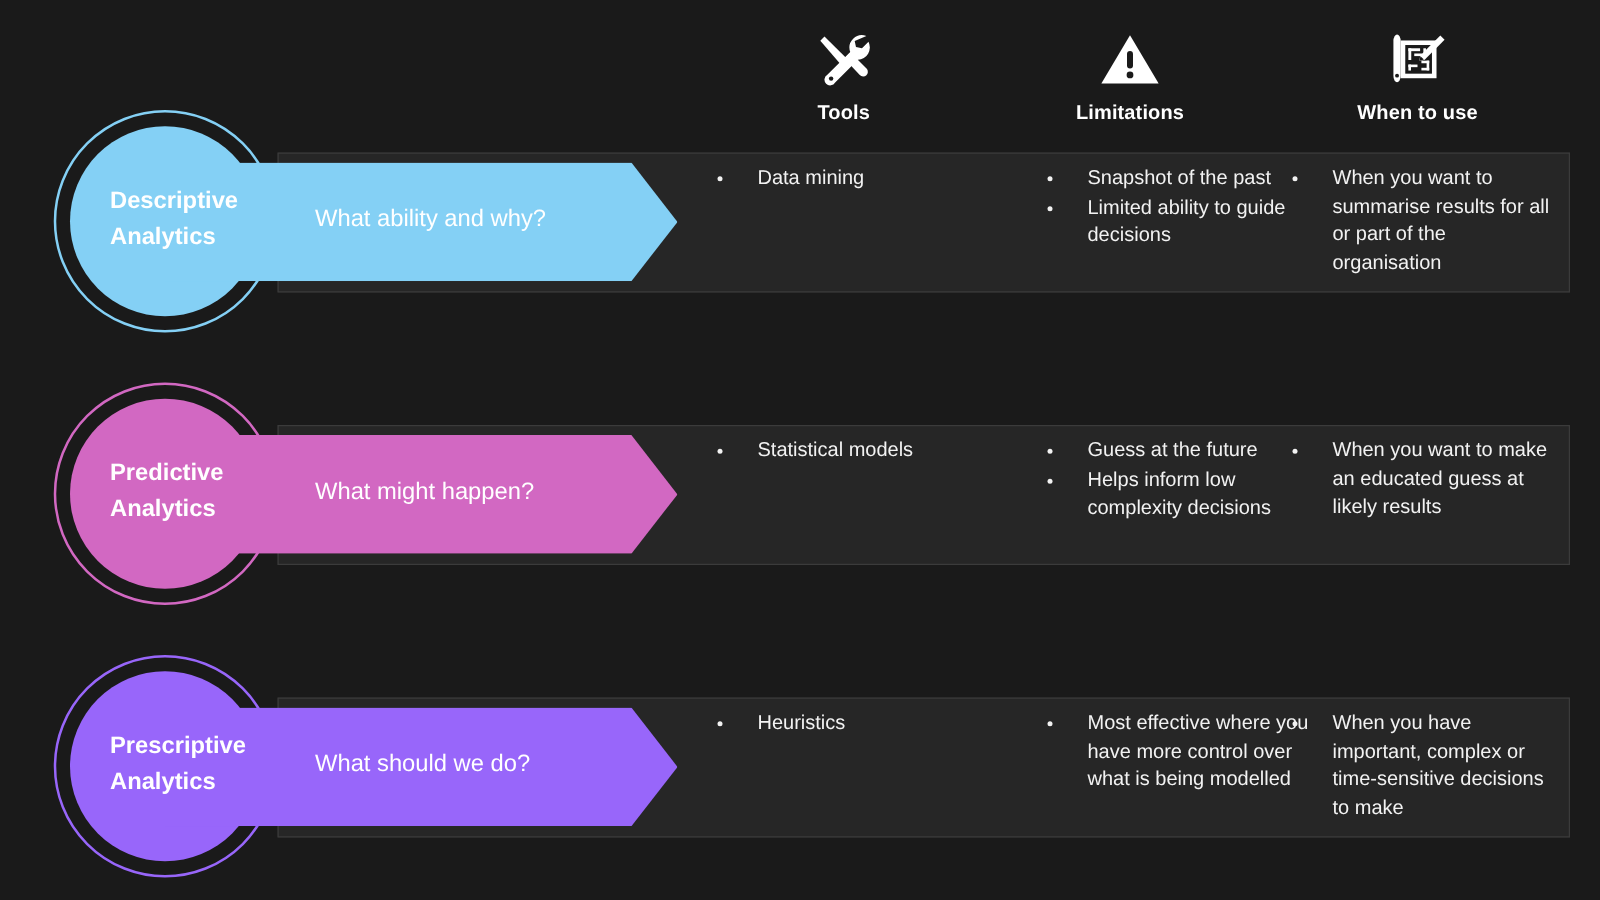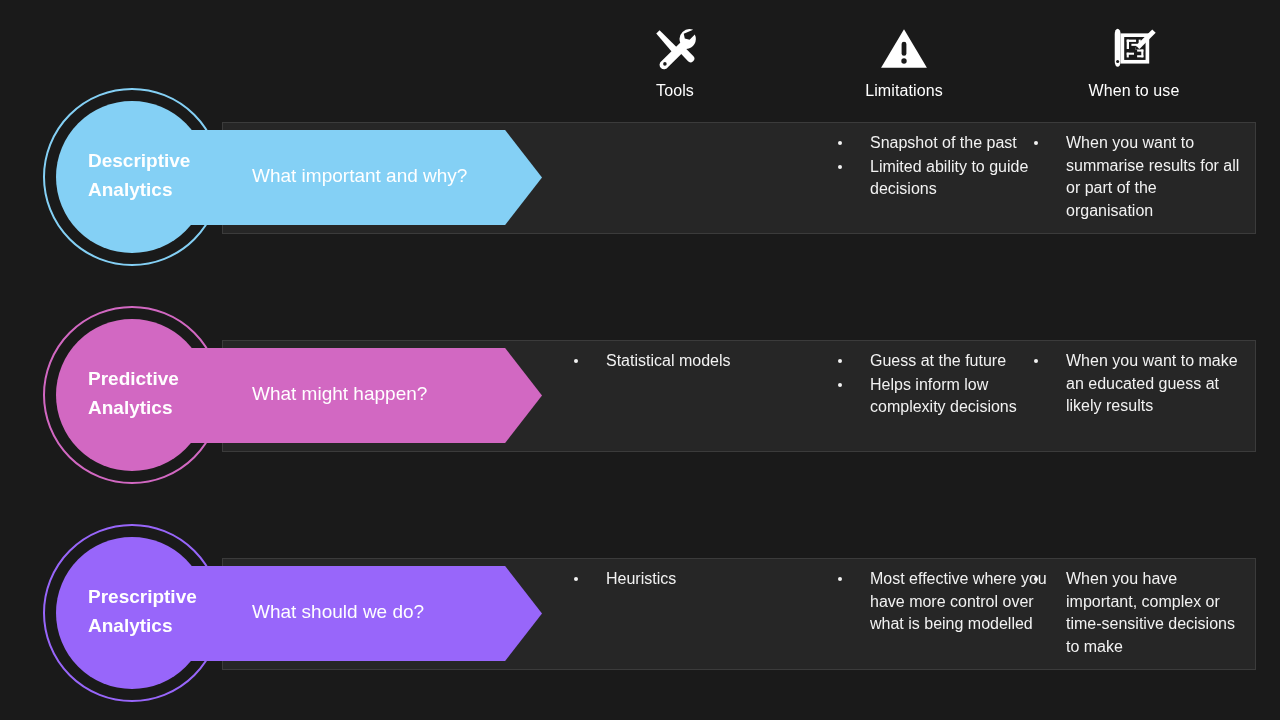--- a/index.html
+++ b/index.html
@@ -24,21 +24,21 @@
   }
   .col-header .hdr-icon {
     display: block;
     height: 56px;
     line-height: 56px;
   }
   .col-header .hdr-icon svg { vertical-align: middle; }
   .col-header .hdr-label {
     display: block;
     font-size: 16px;
-    font-weight: normal;
+    font-weight: bold;
     letter-spacing: 0.1px;
     margin-top: 6px;
   }
   #hdr-tools   { left: 575px; top: 20px; }
   #hdr-limits  { left: 804px; top: 20px; }
   #hdr-when    { left: 1034px; top: 20px; }
 
   
   .row {
     position: absolute;
@@ -209,23 +209,24 @@
   <div class="panel"></div>
 
   <div class="ring" style="color:#84d0f5"></div>
   <div class="disc" style="color:#84d0f5"></div>
   <div class="chev" style="color:#84d0f5"></div>
 
   <div class="disc-label">
     <div>Descriptive</div>
     <div>Analytics</div>
   </div>
-  <div class="chev-question">What important and why?</div>
+  <div class="chev-question">What ability and why?</div>
 
   <div class="bullets c0">
+    <div class="bullet"><span class="dot"></span><span>Data mining</span></div>
   </div>
   <div class="bullets c1">
     <div class="bullet"><span class="dot"></span><span>Snapshot of the past</span></div>
     <div class="bullet"><span class="dot"></span><span>Limited ability to guide decisions</span></div>
   </div>
   <div class="bullets c2">
     <div class="bullet"><span class="dot"></span><span>When you want to summarise results for all or part of the organisation</span></div>
   </div>
 </div>
 

